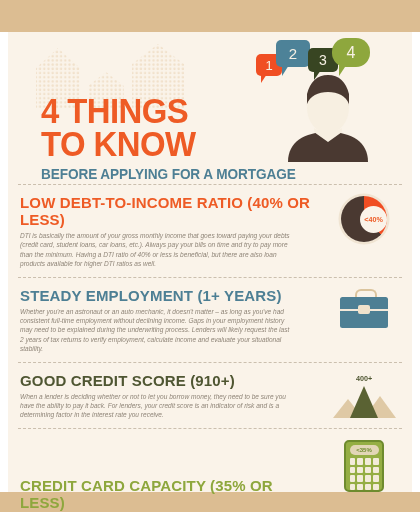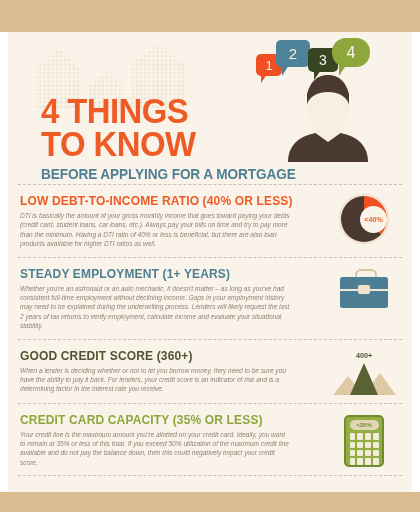--- a/index.html
+++ b/index.html
@@ -102,21 +102,21 @@
   }
   .section {
     display: flex;
     padding: 9px 12px 8px 12px;
     align-items: flex-start;
     gap: 6px;
   }
   .sec-text { flex: 1 1 auto; min-width: 0; }
   .sec-head {
     font-weight: 700;
-    font-size: 12px;
+    font-size: 15px;
     letter-spacing: 0.15px;
     margin: 0 0 3px 0;
   }
   .sec-body {
     font-size: 6.55px;
     line-height: 9.4px;
     color: #8f8578;
     font-style: italic;
     margin: 0;
     max-width: 272px;
@@ -127,21 +127,21 @@
     display: flex;
     flex-direction: column;
     align-items: center;
     justify-content: center;
     padding-top: 2px;
   }
 
   .c-orange { color: #ee5b25; }
   .c-teal   { color: #4d7f94; }
   .c-olive  { color: #4f5632; }
-  .c-green  { color: #8ea73d; }
+  .c-green  { color: #8ea73d; margin-top: 39px; }
 
   
   .donut {
     width: 46px; height: 46px; border-radius: 50%;
     background:
       conic-gradient(#f04e23 0deg 132deg, #4a3931 132deg 360deg);
     display: flex; align-items: center; justify-content: flex-end;
     box-shadow: 0 0 0 2.5px #f0e4d2;
   }
   .donut-hole {
@@ -295,21 +295,21 @@
           <div class="case-strap"></div>
           <div class="case-lock"></div>
         </div>
       </div>
     </div>
 
     <div class="divider"></div>
 
     <div class="section">
       <div class="sec-text">
-        <div class="sec-head c-olive">GOOD CREDIT SCORE (360+)</div>
+        <div class="sec-head c-olive">GOOD CREDIT SCORE (910+)</div>
         <p class="sec-body">When a lender is deciding whether or not to let you borrow money, they need to be sure you have the ability to pay it back. For lenders, your credit score is an indicator of risk and is a determining factor in the interest rate you receive.</p>
       </div>
       <div class="sec-icon">
         <div class="mtn-wrap">
           <div class="mtn-label">400+</div>
           <div class="tri" style="left:2px;bottom:0;border-left:15px solid transparent;border-right:15px solid transparent;border-bottom:19px solid #dfc9a5;"></div>
           <div class="tri" style="right:1px;bottom:0;border-left:16px solid transparent;border-right:16px solid transparent;border-bottom:22px solid #dfc9a5;"></div>
           <div class="tri" style="left:19px;bottom:0;border-left:14px solid transparent;border-right:14px solid transparent;border-bottom:32px solid #5a6233;"></div>
         </div>
       </div>

